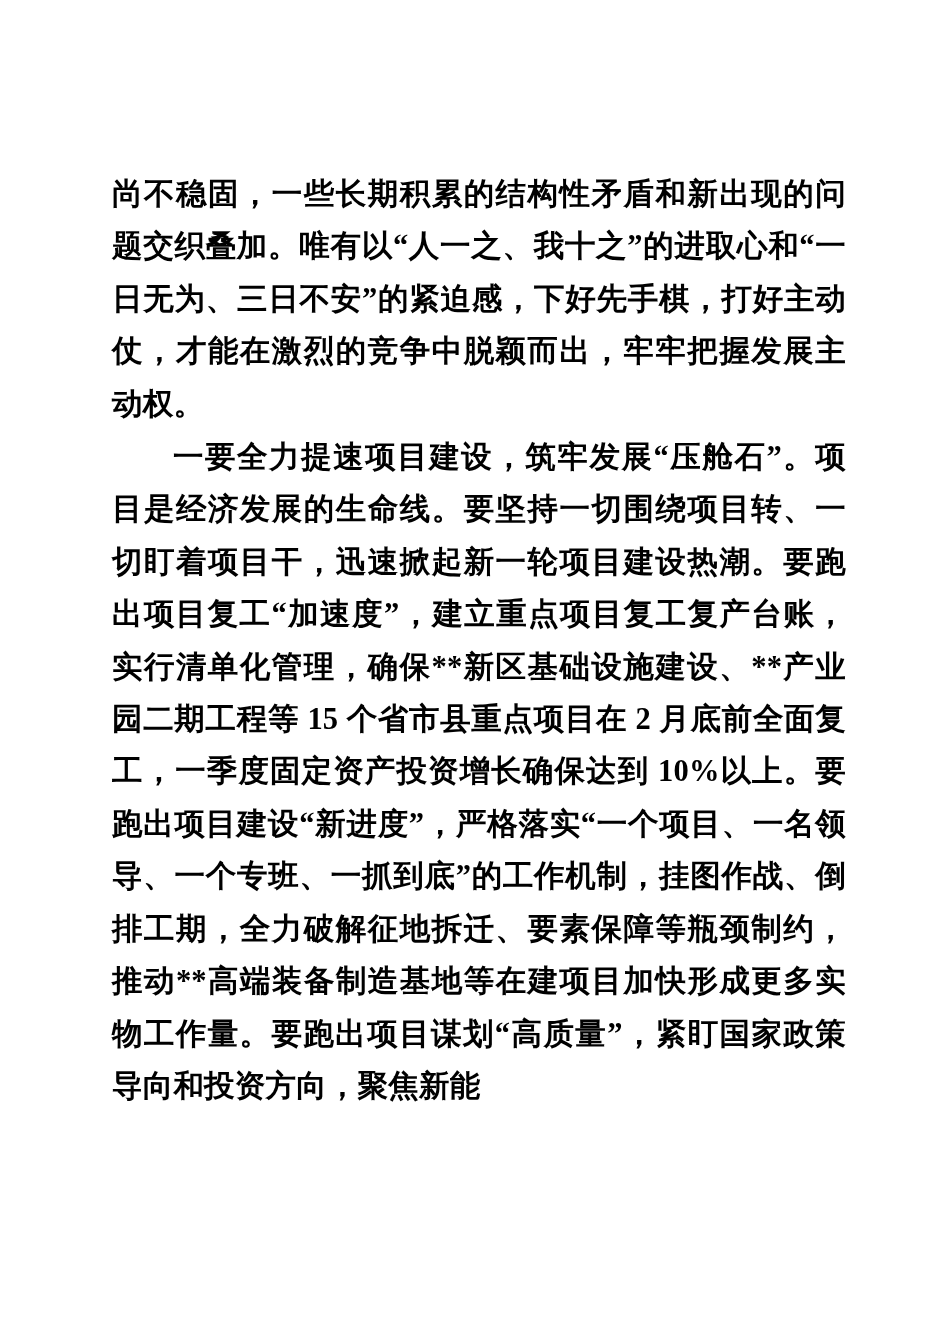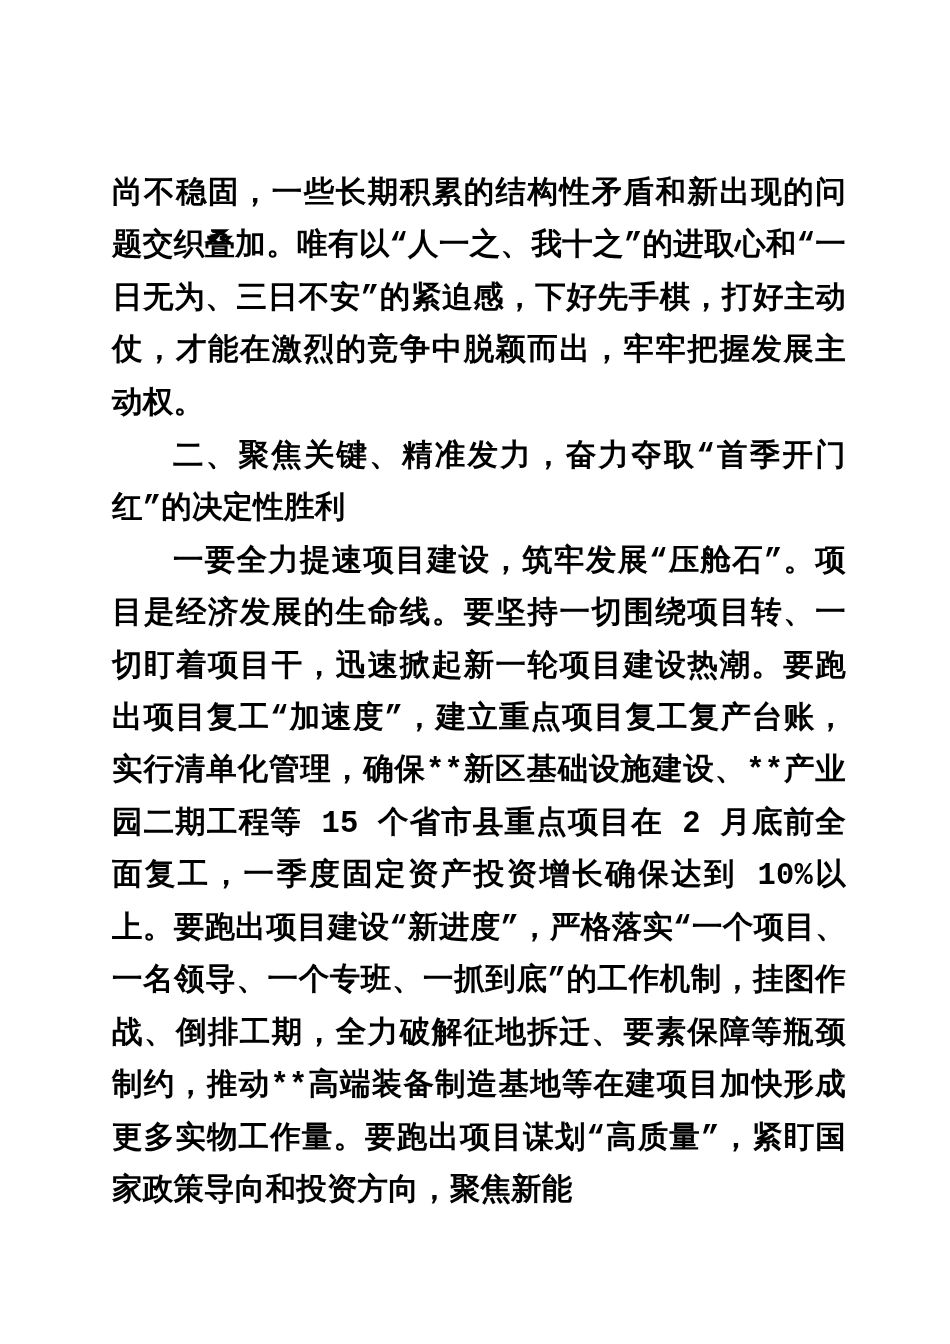--- a/index.html
+++ b/index.html
@@ -14,21 +14,20 @@
     color: #000000;
     overflow: hidden;
   }
   .page {
     position: relative;
     width: 950px;
     height: 1344px;
     background: #ffffff;
     box-sizing: border-box;
     padding: 168px 104px 40px 112px;
-    font-family: Liberation Mono, monospace;
   }
   .doc-body {
     font-size: 30.5px;
     line-height: 1.72;
     letter-spacing: 0.2px;
     text-align: justify;
     text-justify: inter-ideograph;
   }
   .para {
     margin: 0 0 0.5px 0;
@@ -43,16 +42,15 @@
     text-indent: 2em;
     font-weight: 700;
   }
 </style>
 </head>
 <body>
 
 <div class="page">
   <div class="doc-body">
     <p class="para no-indent">尚不稳固，一些长期积累的结构性矛盾和新出现的问题交织叠加。唯有以“人一之、我十之”的进取心和“一日无为、三日不安”的紧迫感，下好先手棋，打好主动仗，才能在激烈的竞争中脱颖而出，牢牢把握发展主动权。</p>
-    <p class="heading">二、聚焦关键、精准发力，奋力夺取“首季开门红”的决定性胜利</p>
     <p class="para">一要全力提速项目建设，筑牢发展“压舱石”。项目是经济发展的生命线。要坚持一切围绕项目转、一切盯着项目干，迅速掀起新一轮项目建设热潮。要跑出项目复工“加速度”，建立重点项目复工复产台账，实行清单化管理，确保**新区基础设施建设、**产业园二期工程等 15 个省市县重点项目在 2 月底前全面复工，一季度固定资产投资增长确保达到 10%以上。要跑出项目建设“新进度”，严格落实“一个项目、一名领导、一个专班、一抓到底”的工作机制，挂图作战、倒排工期，全力破解征地拆迁、要素保障等瓶颈制约，推动**高端装备制造基地等在建项目加快形成更多实物工作量。要跑出项目谋划“高质量”，紧盯国家政策导向和投资方向，聚焦新能</p>
   </div>
 </div>
 
 </body></html>

